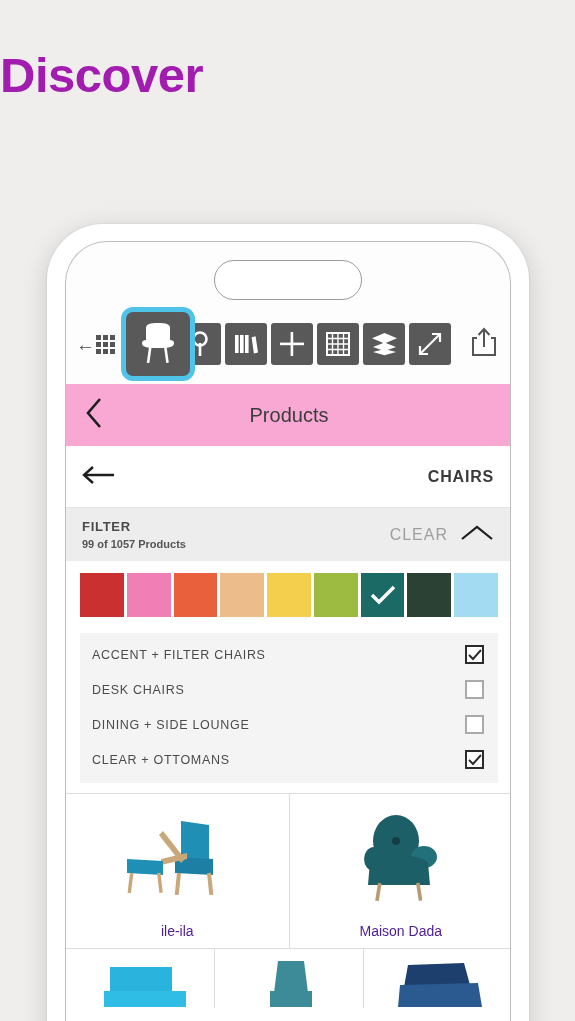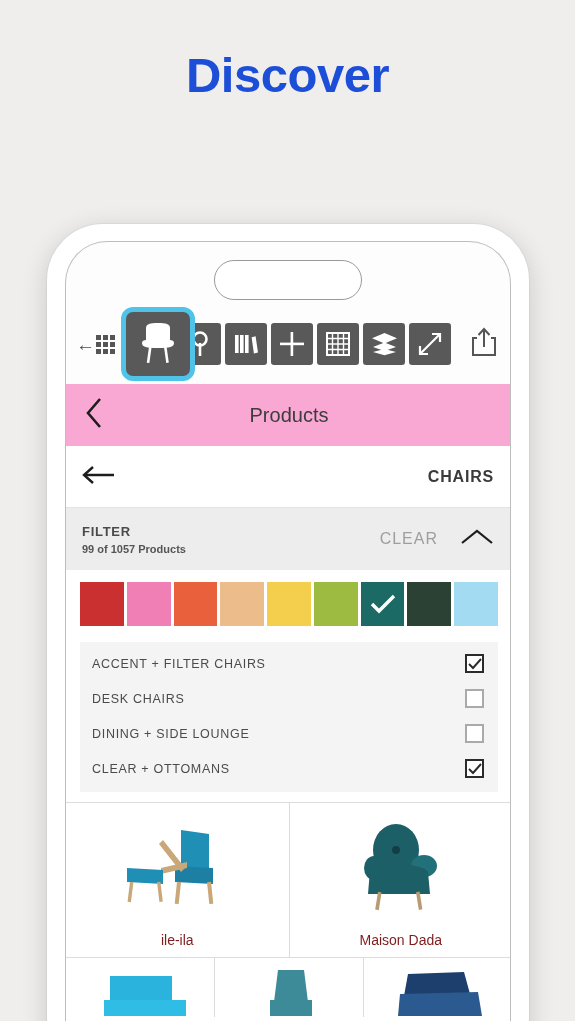--- a/index.html
+++ b/index.html
@@ -9,22 +9,21 @@
     font-family: "Liberation Sans", sans-serif;
     overflow: hidden;
   }
 
   .page { position: relative; width: 575px; height: 1021px; }
 
   
   .headline {
     position: absolute;
     top: 42px; left: 0; right: 0;
-    text-align: center;
-    color: #1d4ed8;
+    color: #a21caf;
     font-weight: bold;
     font-size: 49px;
     line-height: 1.38;
     letter-spacing: -0.5px;
   }
   .headline .line { display: block; }
 
   
   .device {
     position: absolute;
@@ -137,31 +136,31 @@
     border-bottom: 1px solid #e4e4e4;
   }
   .sub-title {
     font-size: 16px; font-weight: bold; color: #3a3a3a;
     letter-spacing: 0.8px;
     text-align: right;
   }
 
   .filter-bar {
     background: #ededed;
-    height: 62px;
+    height: 53px;
     display: flex; align-items: center; justify-content: space-between;
     padding: 0 18px 0 16px;
   }
   .filter-left .f-title {
     font-size: 13px; font-weight: bold; color: #4a4a4a; letter-spacing: 0.7px;
   }
   .filter-left .f-sub {
     font-size: 11px; font-weight: bold; color: #555; margin-top: 4px;
   }
-  .filter-right { display: flex; align-items: center; gap: 22px; }
+  .filter-right { display: flex; align-items: center; gap: 12px; }
   .clear-label { font-size: 16px; color: #9e9e9e; letter-spacing: 1px; }
 
   .swatch-row {
     background: #ffffff;
     padding: 12px 14px;
     display: flex; gap: 3px;
   }
   .swatch {
     flex: 1 1 0;
     height: 44px;
@@ -195,21 +194,21 @@
     border-right: 1px solid #dcdcdc;
     height: 155px;
     display: flex; flex-direction: column;
     align-items: center; justify-content: flex-end;
     padding-bottom: 9px;
     background: #fff;
     overflow: hidden;
   }
   .prod-cell:last-child { border-right: none; }
   .prod-img { flex: 1 1 auto; display: flex; align-items: center; justify-content: center; width:100%; }
-  .prod-name { font-size: 14px; color: #7f1d1d; }
+  .prod-name { font-size: 14px; color: #4c1d95; }
   .prod-row.partial .prod-cell { height: 60px; padding-bottom: 0; justify-content: flex-start; }
 </style>
 </head>
 <body>
 
 <div class="page">
 
   <div class="headline">
     <span class="line">Discover</span>
   </div>

